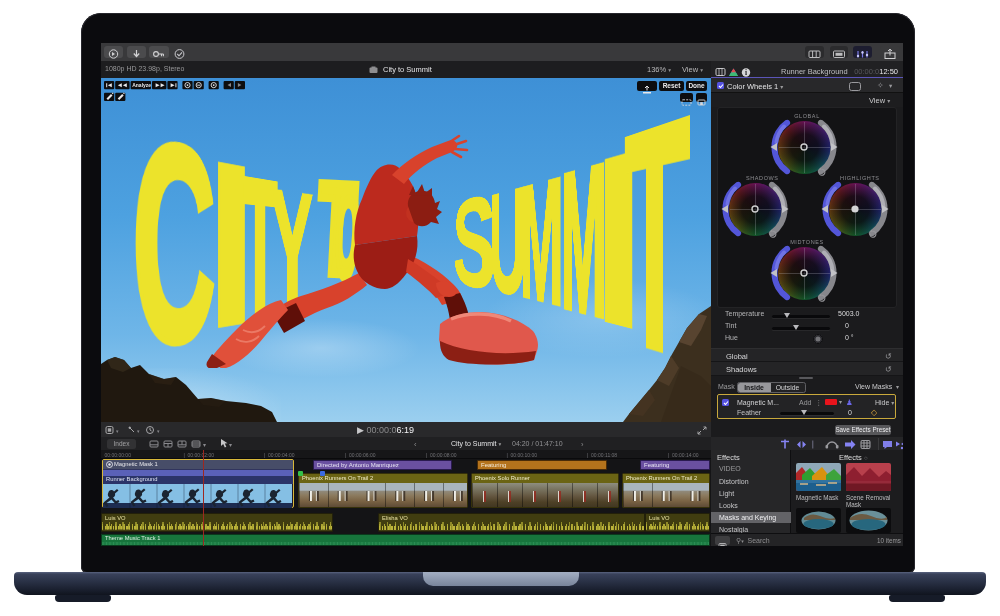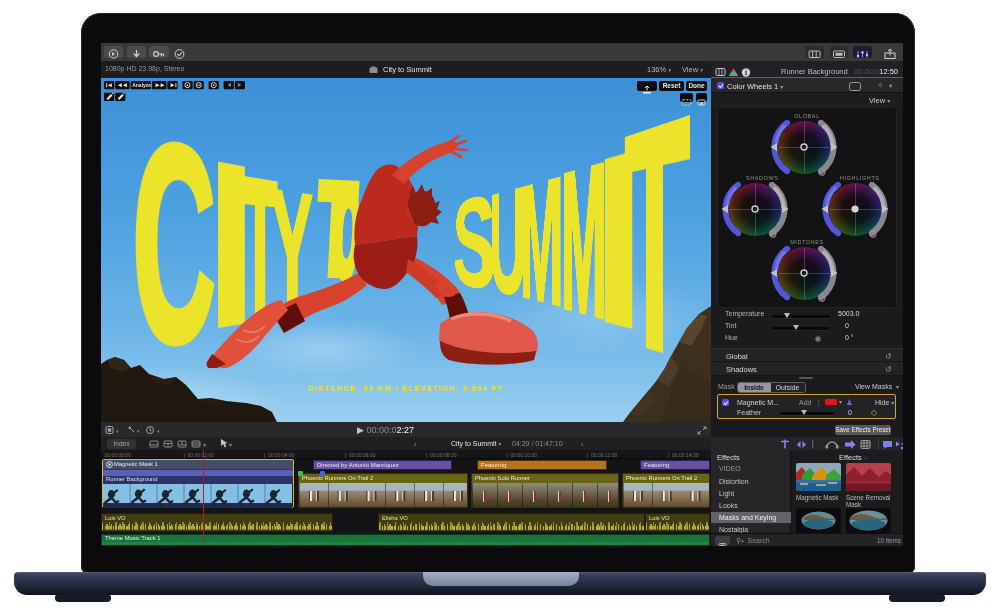--- a/index.html
+++ b/index.html
@@ -186,21 +186,20 @@
         <path d="M97 51 L110 50 L125 53 L118 59 L102 57 Z" fill="#2c221455"></path>
       </svg>
       <svg class="abs" style="left:520px;top:228px;" width="90" height="116" viewBox="0 0 90 116">
         <path d="M90 0 L78 8 L66 22 L58 36 L50 50 L44 62 L36 74 L28 84 L18 96 L8 108 L2 116 L90 116 Z" fill="#3c2f1e"></path>
         <path d="M78 8 L66 22 L58 36 L70 40 L80 24 L86 10 Z" fill="#584430"></path>
         <path d="M50 50 L44 62 L36 74 L48 80 L58 62 Z" fill="#4e3c28"></path>
         <path d="M28 84 L18 96 L8 108 L22 110 L34 94 Z" fill="#443321"></path>
         <path d="M60 60 L80 70 L90 80 L90 116 L40 116 Z" fill="#33271784"></path>
       </svg>
 
-      <div class="abs" style="left:0;top:306px;width:610px;text-align:center;color:#efe32c;font-weight:bold;font-size:7.5px;letter-spacing:1.3px;">DISTANCE: 50 KM / ELEVATION: 2,894 FT</div>
 
       <svg class="abs" style="left:3px;top:2.5px;" width="145" height="20" viewBox="0 0 145 20">
         <g fill="#0d0d0f">
           <rect x="0" y="0" width="10.2" height="8.2" rx="1"></rect>
             <rect x="11.2" y="0" width="14.4" height="8.2" rx="1"></rect>
             <rect x="26.6" y="0" width="20.4" height="8.2" rx="1"></rect>
             <rect x="48" y="0" width="14.4" height="8.2" rx="1"></rect>
             <rect x="63.4" y="0" width="10.2" height="8.2" rx="1"></rect>
           <rect x="78.4" y="0" width="10.2" height="8.2" rx="1"></rect>
             <rect x="89.6" y="0" width="10.2" height="8.2" rx="1"></rect>
@@ -251,21 +250,21 @@
           <path d="M24 2 l5 5 M24 2 l2 0.5 M24 2 l0.5 2"></path>
           <circle cx="45" cy="5" r="3.5"></circle>
             <path d="M45 2.8 v2.2 l1.6 1"></path>
         </g>
         <g fill="#87878b" font-size="5">
             <text x="11" y="7.5">▾</text>
             <text x="32" y="7.5">▾</text>
             <text x="52" y="7.5">▾</text>
           </g>
       </svg>
-      <div class="t" style="left:256px;top:3px;font-size:9px;color:#8a8a8c;"><span style="color:#c8c8ca;">▶</span>&nbsp;00:00:0<span style="color:#f2f2f4;">2:27</span></div>
+      <div class="t" style="left:256px;top:3px;font-size:9px;color:#8a8a8c;"><span style="color:#c8c8ca;">▶</span>&nbsp;00:00:0<span style="color:#f2f2f4;">6:19</span></div>
       <svg class="t" style="left:596px;top:3.5px;" width="10" height="9" viewBox="0 0 10 9">
           <path d="M1 5.5 v2.5 h2.5 M9 3.5 v-2.5 h-2.5 M1 8 l3 -3 M9 1 l-3 3" stroke="#a6a6a8" stroke-width="1" fill="none"></path>
         </svg>
     </div>
     <div class="abs" id="tlhead"></div>
     <div class="abs" id="ruler"></div>
     <div class="abs" id="tracks"></div>
 
     <div class="t" style="left:6px;top:396px;width:29px;height:9.5px;background:#323234;border-radius:2.5px;color:#a2a2a4;font-size:6.5px;text-align:center;line-height:10px;">Index</div>
     <svg class="t" style="left:48px;top:396px;" width="70" height="10" viewBox="0 0 70 10">

